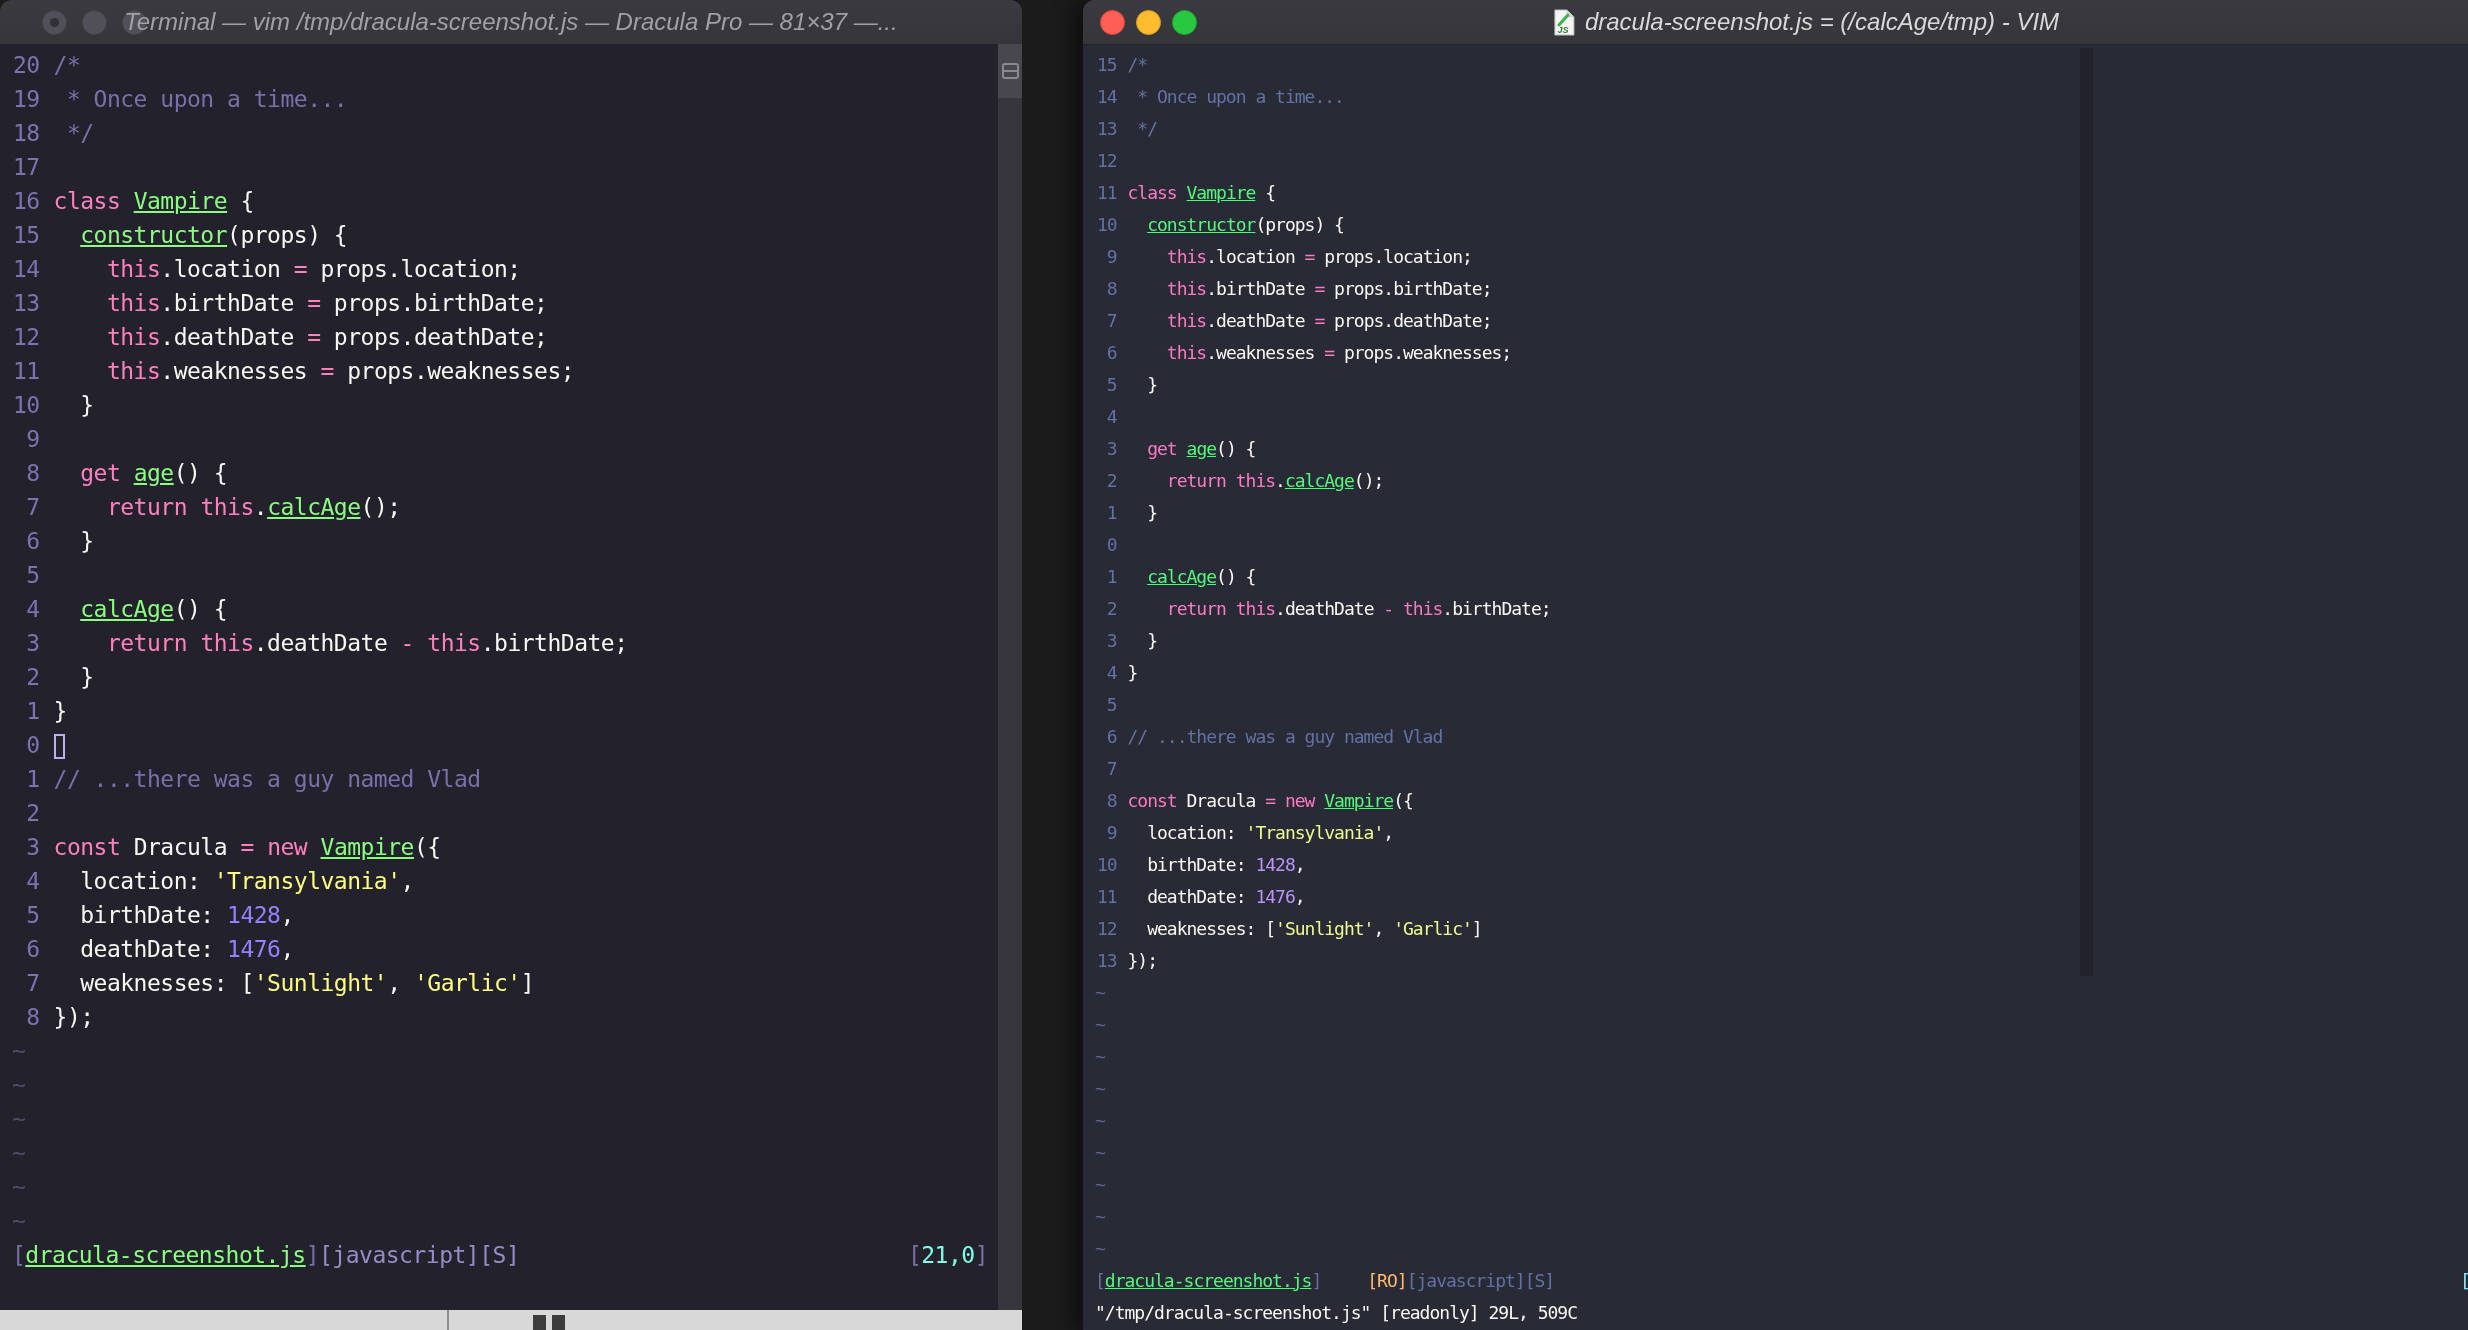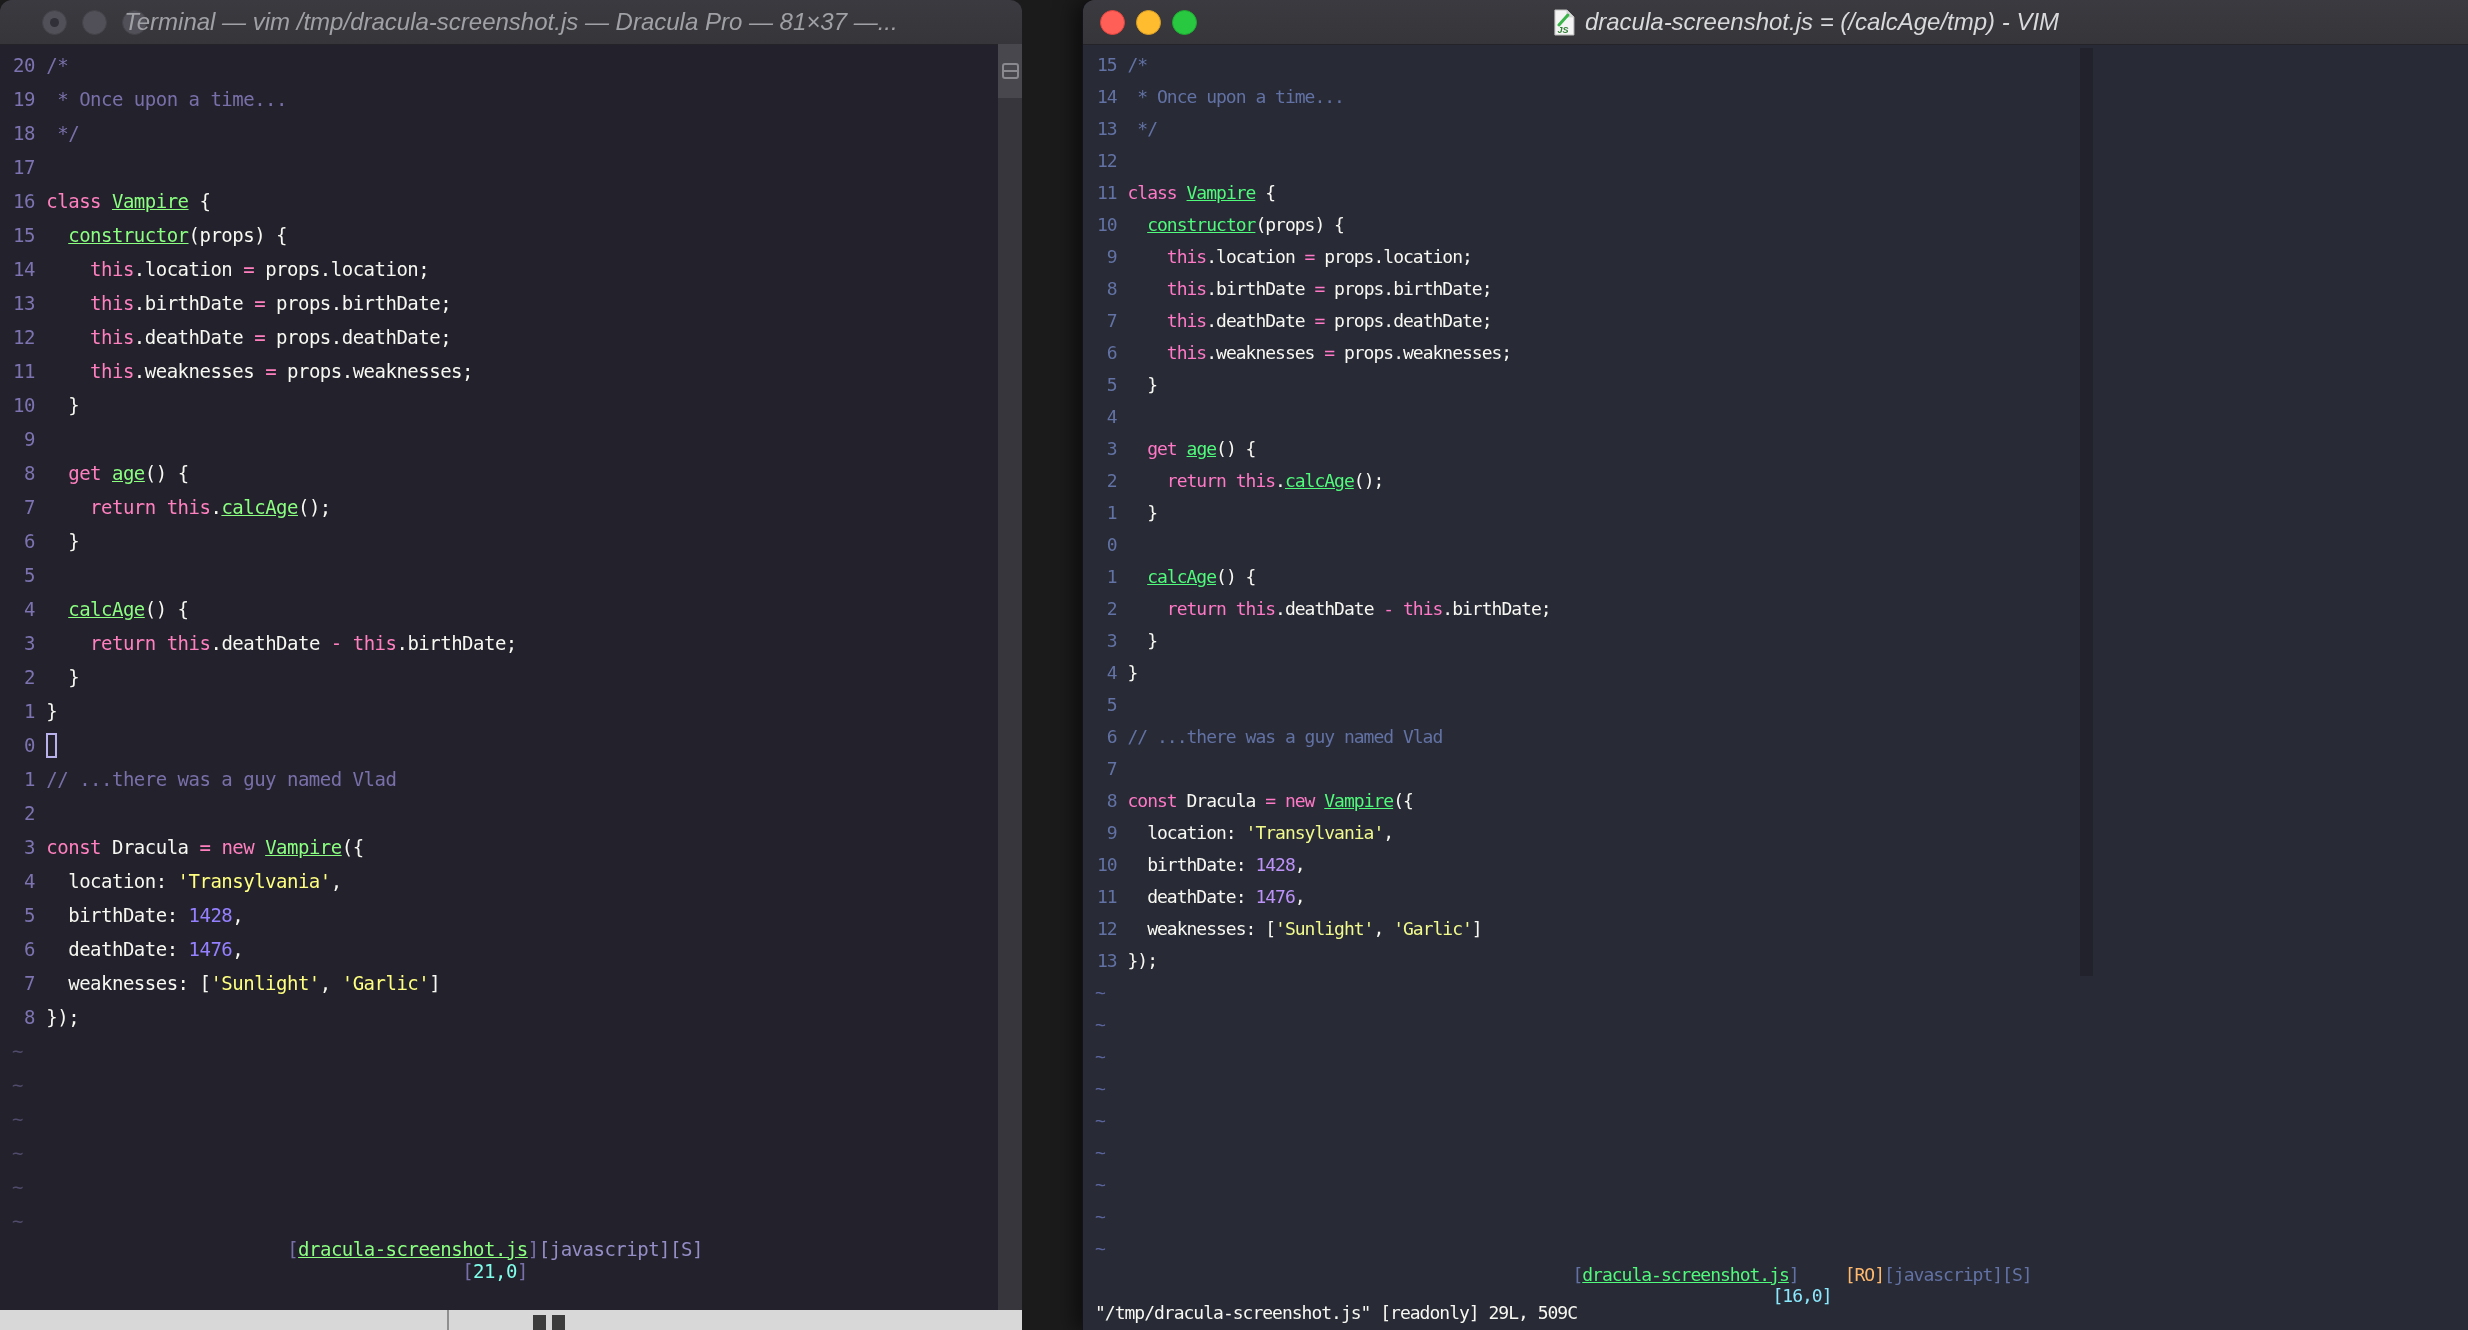--- a/index.html
+++ b/index.html
@@ -24,34 +24,34 @@
   .win-left .light.close::after{content:'';position:absolute;inset:7px;border-radius:50%;background:#312F38;}
   .win-right .light.close{background:#FF5F57;border:1px solid #E0443E;}
   .win-right .light.minimize{background:#FEBC2E;border:1px solid #D89E24;}
   .win-right .light.zoom{background:#28C840;border:1px solid #1EAA31;}
   .title{position:absolute;left:50%;top:50%;transform:translate(-50%,-50%);
     font-size:24px;white-space:nowrap;color:var(--titlefg);display:flex;align-items:center;gap:10px;font-style:italic;}
 
   
   .editor{position:absolute;top:44px;left:0;padding:4px 0 0 12px;
     font-family:"DejaVu Sans Mono",monospace;white-space:pre;z-index:2;}
-  .win-left .editor{right:24px;font-size:19px;letter-spacing:-0.5px;}
+  .win-left .editor{right:24px;font-size:23px;letter-spacing:-0.5px;}
   .win-right .editor{right:0;font-size:18px;letter-spacing:-1px;}
   .row{display:flex;align-items:center;}
   .win-left .row{height:34px;}
   .win-right .row{height:32px;}
   .gutter{display:inline-block;min-width:2ch;text-align:right;margin-right:1ch;color:var(--gutter);flex:none;}
   .code{white-space:pre;}
   .tok-fg{color:var(--fg);}   .tok-pink{color:var(--pink);}
   .tok-green{color:var(--green);text-decoration:underline;} .tok-purple{color:var(--purple);}
   .tok-yellow{color:var(--yellow);} .tok-comment{color:var(--comment);}
   .tok-cyan{color:var(--cyan);margin-top:17px;} .tok-orange{color:var(--orange);margin-left:46px;}
   .tok-stbr{color:var(--stbr);} .tok-stbr2{color:var(--stbr2);}
   .tilde{color:var(--tilde);}
-  .status-row{display:flex;justify-content:space-between;padding-right:20px;flex-direction:column;}
+  .status-row{display:flex;justify-content:space-between;padding-right:10px;}
   .cursor-hollow{display:inline-block;width:11px;height:25px;border:2px solid var(--cursorc);
     box-sizing:border-box;vertical-align:middle;}
 
   
   .scrollbar{position:absolute;top:44px;right:0;bottom:0;width:24px;background:#37363C;z-index:3;}
   .split-btn{height:54px;display:flex;align-items:center;justify-content:center;background:#48474D;}
   .split-icon{display:block;width:17px;height:16px;border:2px solid #8A8990;border-radius:3px;
     box-sizing:border-box;position:relative;}
   .split-icon::after{content:'';position:absolute;left:0;right:0;top:5px;height:2px;background:#8A8990;}
 

